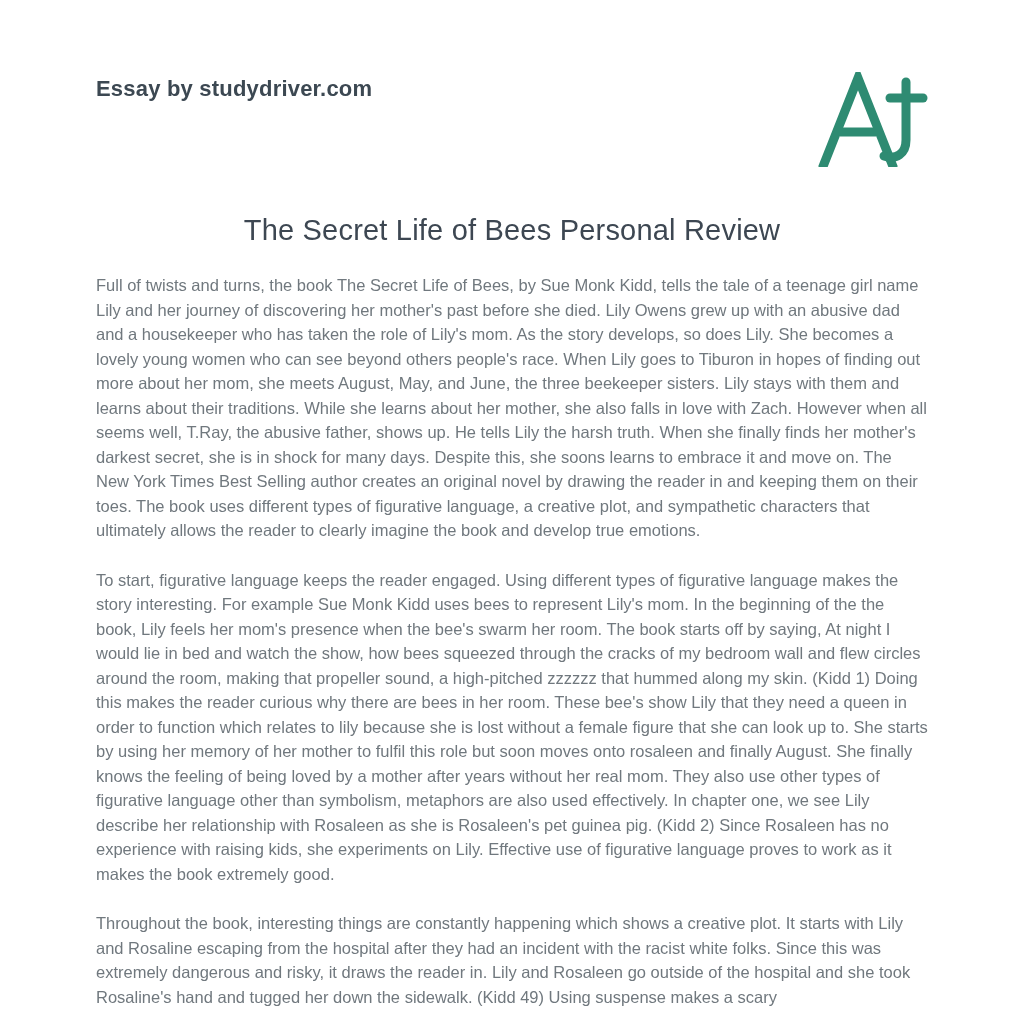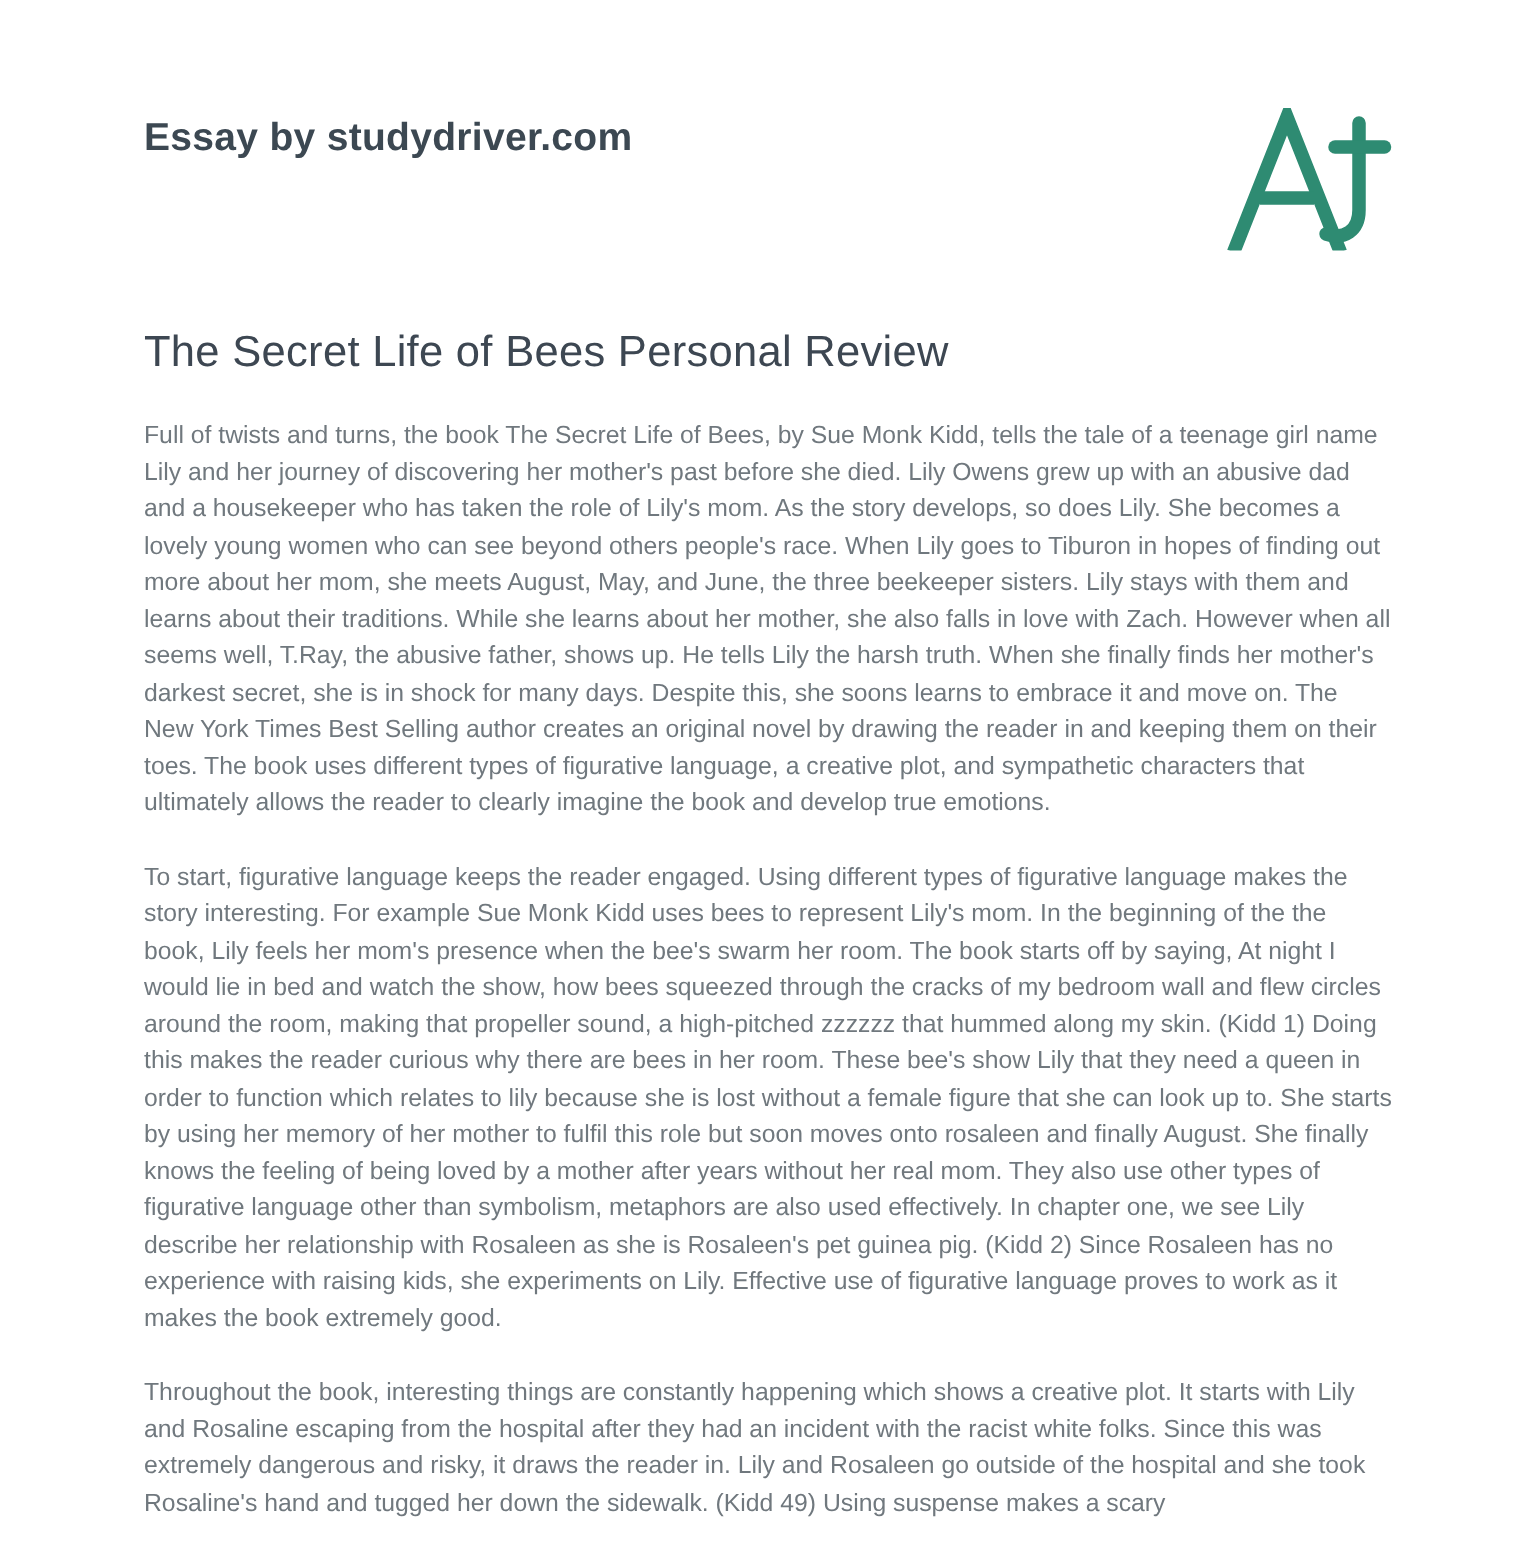--- a/index.html
+++ b/index.html
@@ -20,21 +20,21 @@
     background: #ffffff;
     box-sizing: border-box;
     padding: 0 96px;
     position: relative;
   }
   .header {
     padding-top: 76px;
     position: relative;
   }
   .essay-by {
-    font-size: 26px;
+    font-size: 22px;
     font-weight: 700;
     color: #3c4852;
     letter-spacing: 0.2px;
   }
   .source-line {
     margin-top: 18px;
     font-size: 15px;
     color: #8a9096;
   }
   .source-line a {
@@ -47,20 +47,21 @@
     right: 0;
     width: 110px;
     height: 95px;
   }
   .doc-title {
     margin-top: 112px;
     font-size: 29px;
     font-weight: 500;
     color: #3d4752;
     letter-spacing: 0.2px;
+    text-align: center;
   }
   .body-text {
     margin-top: 26px;
     font-size: 16.5px;
     line-height: 24.5px;
     color: #70787e;
   }
   .body-text p {
     margin: 0 0 25px 0;
   }

